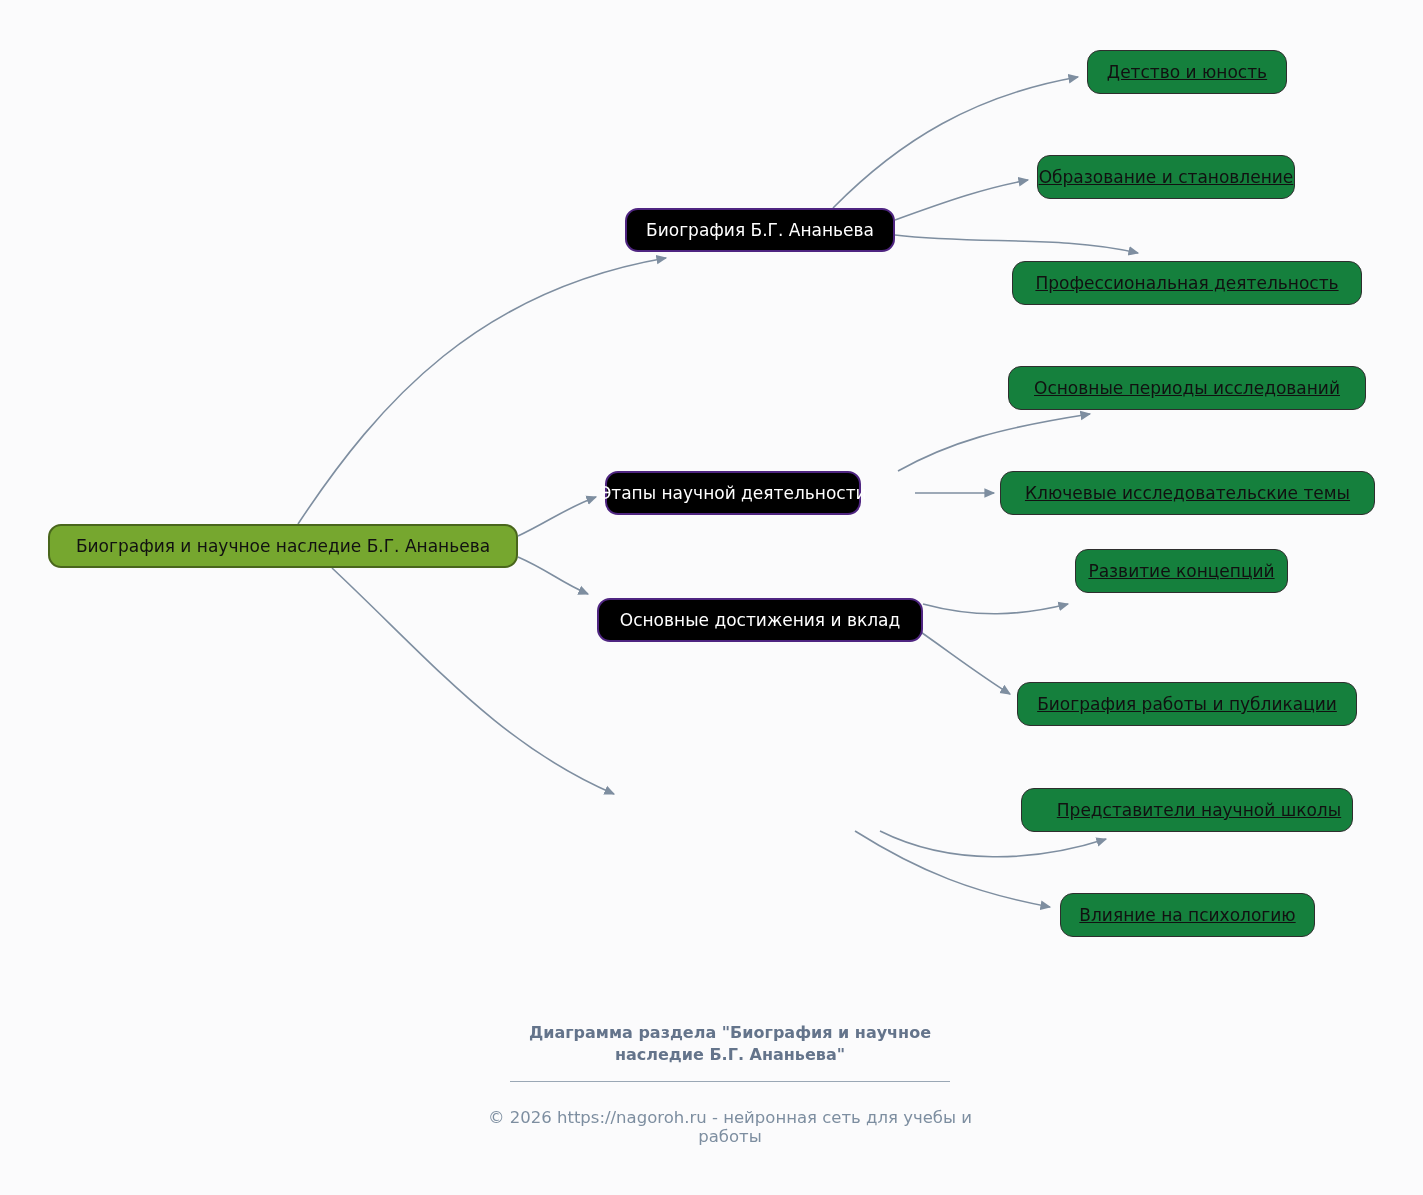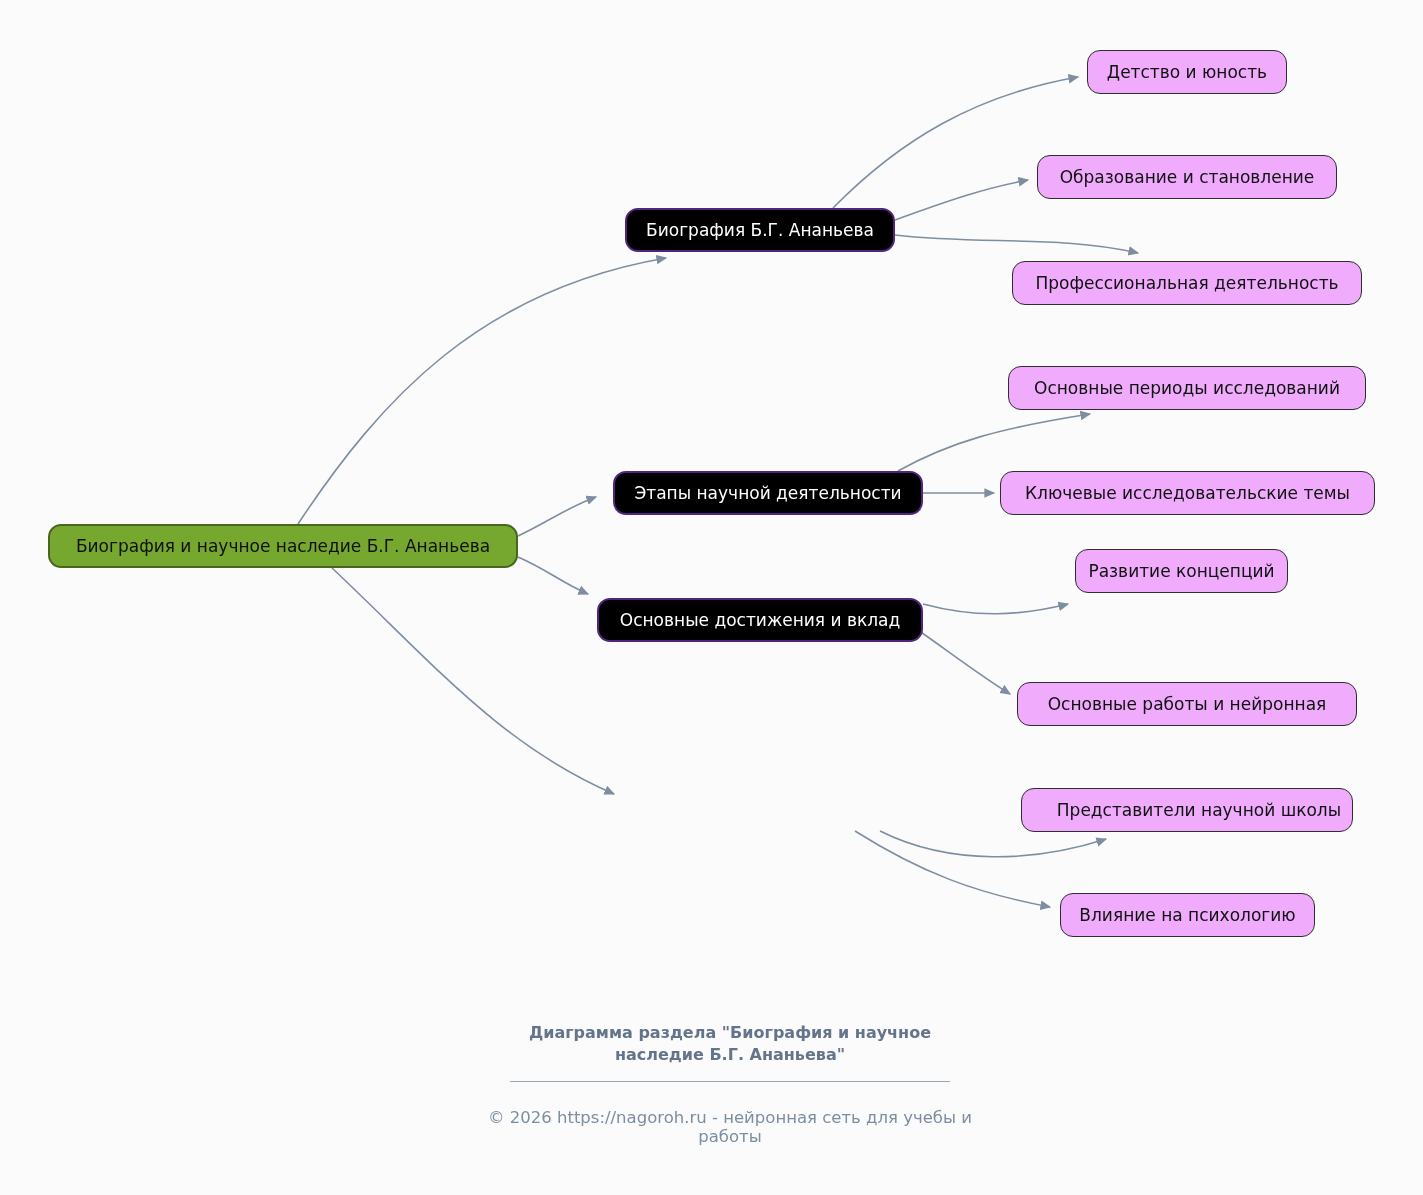--- a/index.html
+++ b/index.html
@@ -38,23 +38,24 @@
     background: #76a72f;
     border: 2px solid #49661c;
     color: #111111;
   }
   .node-branch {
     background: #000000;
     border: 2px solid #4f2581;
     color: #ffffff;
   }
   .node-leaf {
-    background: #f0abfc;
+    background: #15803d;
     border: 1.5px solid #2e2e2e;
     color: #111111;
+    text-decoration: underline;
   }
   .footer {
     position: absolute;
     left: 730px;
     top: 1022px;
     transform: translateX(-50%);
     width: 520px;
     text-align: center;
   }
   .footer-caption {
@@ -107,38 +108,38 @@
 
       <path d="M 880 831 C 950 866, 1035 862, 1106 839" marker-end="url(#arrow)"></path>
       <path d="M 855 831 C 920 872, 975 893, 1050 907" marker-end="url(#arrow)"></path>
     </g>
   </svg>
 
   <div class="node node-root" style="left:48px; top:524px; width:470px;">Биография и научное наследие Б.Г. Ананьева</div>
 
   <div class="node node-branch" style="left:625px; top:208px; width:270px;">Биография Б.Г. Ананьева</div>
 
-  <div class="node node-branch" style="left:605px; top:471px; width:310px;margin-left:8px;">Этапы научной деятельности</div>
+  <div class="node node-branch" style="left:605px; top:471px; width:256px;">Этапы научной деятельности</div>
 
   <div class="node node-branch" style="left:597px; top:598px; width:326px;">Основные достижения и вклад</div>
 
 
   <div class="node node-leaf" style="left:1087px; top:50px; width:200px;">Детство и юность</div>
 
-  <div class="node node-leaf" style="left:1037px; top:155px; width:300px;">Образование и становление</div>
+  <div class="node node-leaf" style="left:1037px; top:155px; width:258px;">Образование и становление</div>
 
   <div class="node node-leaf" style="left:1012px; top:261px; width:350px;text-align:right;">Профессиональная деятельность</div>
 
   <div class="node node-leaf" style="left:1008px; top:366px; width:358px;">Основные периоды исследований</div>
 
   <div class="node node-leaf" style="left:1000px; top:471px; width:375px;">Ключевые исследовательские темы</div>
 
   <div class="node node-leaf" style="left:1075px; top:549px; width:213px;text-align:right;">Развитие концепций</div>
 
-  <div class="node node-leaf" style="left:1017px; top:682px; width:340px;">Основные работы и нейронная</div>
+  <div class="node node-leaf" style="left:1017px; top:682px; width:340px;">Биография работы и публикации</div>
 
   <div class="node node-leaf" style="left:1021px; top:788px; width:332px;padding-left:24px;">Представители научной школы</div>
 
   <div class="node node-leaf" style="left:1060px; top:893px; width:255px;">Влияние на психологию</div>
 
   <div class="footer">
     <div class="footer-caption">Диаграмма раздела "Биография и научное наследие Б.Г. Ананьева"</div>
     <hr class="footer-divider">
     <div class="footer-copyright">© 2026 https://nagoroh.ru - нейронная сеть для учебы и работы</div>
   </div>

